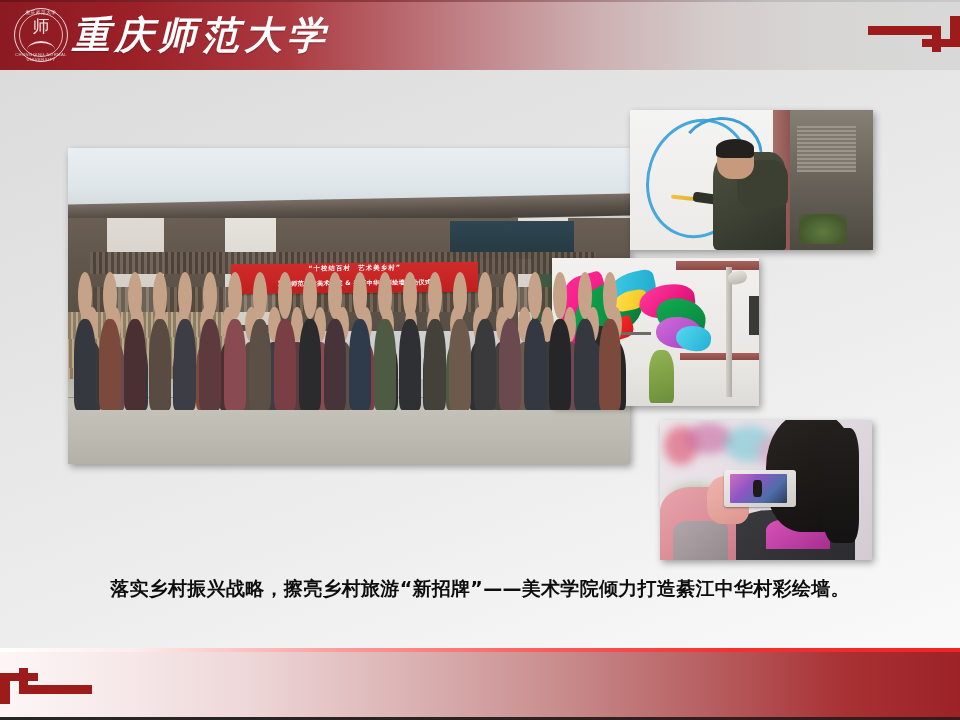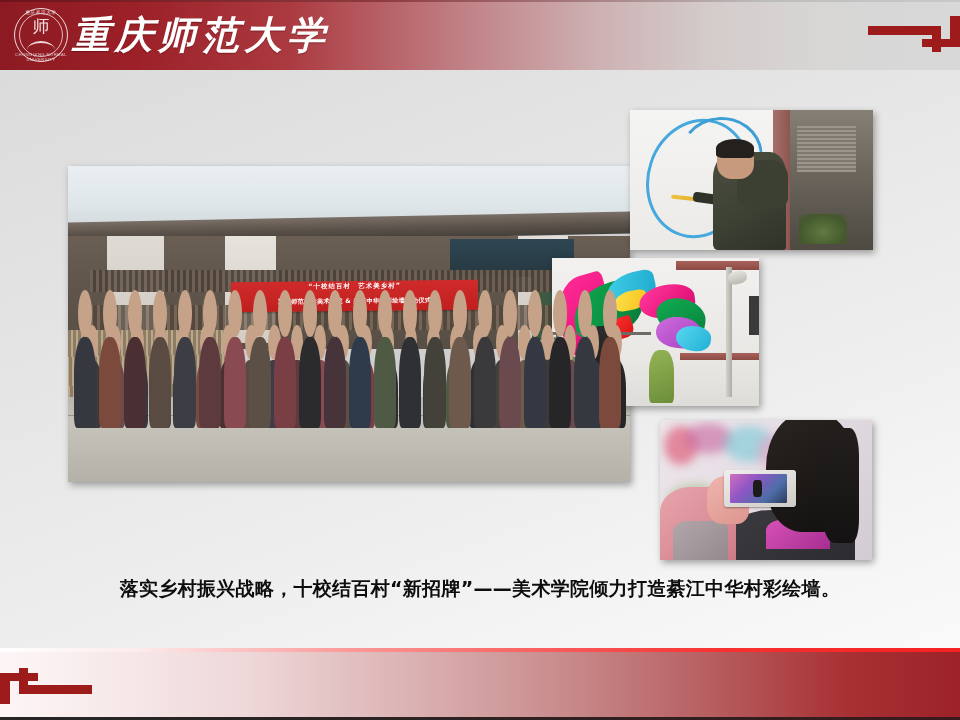--- a/index.html
+++ b/index.html
@@ -161,21 +161,21 @@
   
   .photo {
     position: absolute;
     overflow: hidden;
     background: #cfcfcf;
     box-shadow: 2px 3px 7px rgba(0,0,0,0.35);
   }
   .photo .inner { position: absolute; left:0; top:0; right:0; bottom:0; }
 
   
-  #photo-group { left: 68px; top: 166px; width: 562px; height: 316px; }
+  #photo-group { left: 68px; top: 148px; width: 562px; height: 316px; }
   .gp-sky {
     position:absolute; left:0; top:0; width:100%; height:21%;
     background: linear-gradient(180deg, #e9eef2 0%, #dfe6ea 60%, #cfd6d8 100%);
   }
   .gp-roofline {
     position:absolute; left:0; top:16%; width:100%; height:7%;
     background: linear-gradient(180deg, #7a6f66 0%, #5d544c 50%, #45403a 100%);
     transform: skewY(-1.1deg);
   }
   .gp-building {
@@ -685,21 +685,21 @@
       <div class="fl-scarf"></div>
       <div class="fl-head"></div>
       <div class="fl-hair-side"></div>
       <div class="fl-ear"></div>
       <div class="fl-hand"></div>
       <div class="fl-phone"></div>
       <div class="fl-screen"></div>
     </div>
   </div>
 
-  <div class="caption">落实乡村振兴战略，十校结百村“新招牌”——美术学院倾力打造綦江中华村彩绘墙。</div>
+  <div class="caption">落实乡村振兴战略，擦亮乡村旅游“新招牌”——美术学院倾力打造綦江中华村彩绘墙。</div>
 
   <div class="footer-topline"></div>
   <div class="footer-band"></div>
   <div class="footer-bottomline"></div>
 
   <div class="corner-bl">
     <svg width="96" height="52" viewBox="0 0 96 52" xmlns="http://www.w3.org/2000/svg">
       <g fill="#9e1b1b">
         <rect x="20" y="25" width="72" height="9"></rect>
         <rect x="19" y="8" width="9" height="26"></rect>

